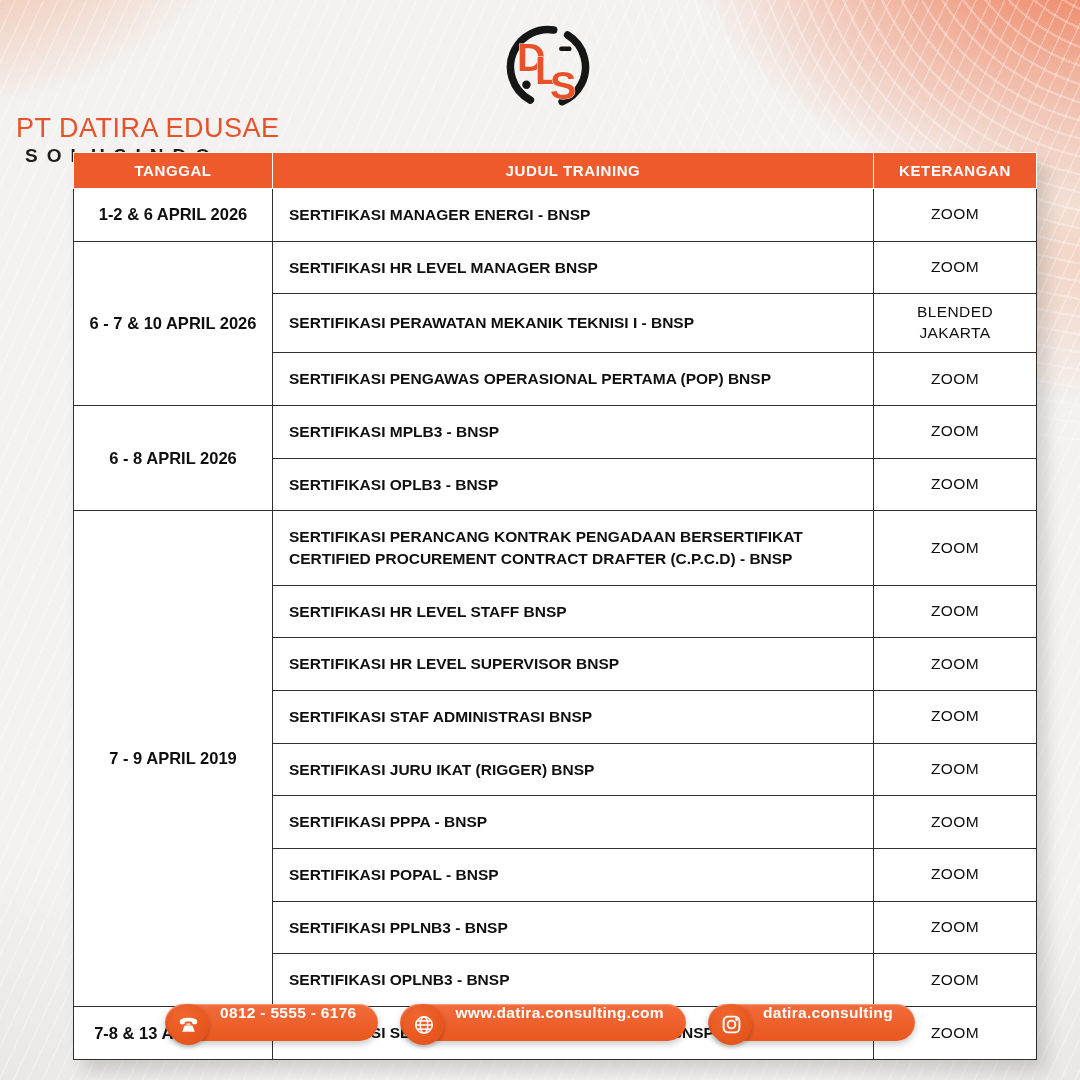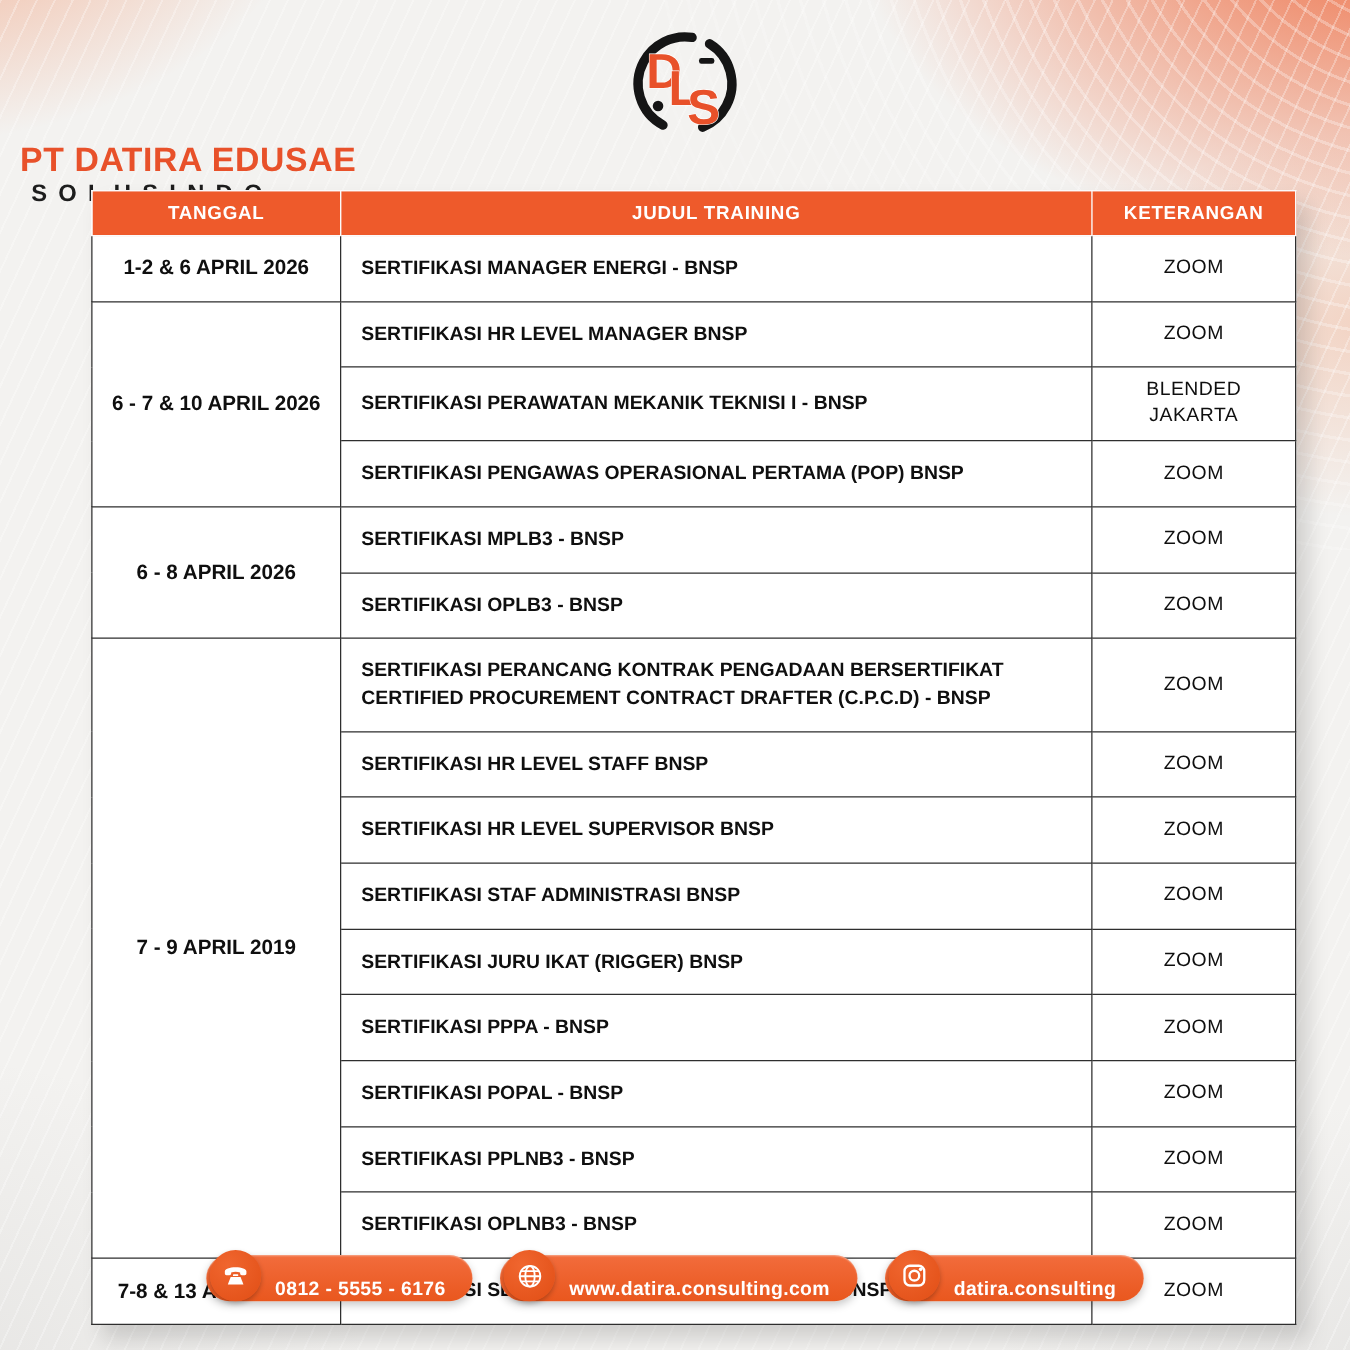--- a/index.html
+++ b/index.html
@@ -16,40 +16,40 @@
   .bg-stripes{position:absolute;inset:0;opacity:.45;background:
     repeating-linear-gradient(115deg, rgba(255,255,255,.65) 0 1.5px, rgba(255,255,255,0) 1.5px 13px);}
   .bg-rings{position:absolute;top:0;right:0;width:560px;height:440px;opacity:.38;background:
     repeating-radial-gradient(circle at 112% -30%, rgba(255,255,255,0) 0 15px, rgba(255,255,255,.75) 15px 17.5px);
     -webkit-mask-image:linear-gradient(225deg,#000 28%,transparent 78%);
     mask-image:linear-gradient(225deg,#000 28%,transparent 78%);}
 
   
   .brand{position:absolute;top:22px;left:16px;right:0;text-align:left;z-index:3;}
   .logo-mark{width:94px;height:90px;margin:0 auto;display:block;}
-  .company-name{color:#e8512a;font-size:27px;font-weight:bold;letter-spacing:.5px;margin-top:1px;}
+  .company-name{color:#e8512a;font-size:27px;font-weight:normal;letter-spacing:.5px;margin-top:1px;}
   .company-subname{color:#1d1d1d;font-size:19px;font-weight:bold;letter-spacing:9px;margin-top:1px;padding-left:9px;}
 
   
   .schedule{position:absolute;left:73px;top:152px;width:964px;z-index:3;
             border-collapse:collapse;background:#fff;
             box-shadow:9px 11px 16px rgba(0,0,0,.15);}
   .schedule th{background:#ee5a2b;color:#fff;font-size:15px;font-weight:bold;letter-spacing:.6px;
                padding:9px 6px;border:1.5px solid #fbfbfb;text-transform:uppercase;}
   .schedule td{border:1.6px solid #2e2e2e;color:#0f0f0f;background:#fff;}
   .col-date{width:186px;}
   .col-mode{width:150px;}
   .date-cell{text-align:center;font-weight:bold;font-size:16.5px;padding:8px 2px;}
   .title-cell{font-weight:bold;font-size:15.5px;text-align:left;padding:15px 16px;line-height:1.4;}
   .mode-cell{text-align:center;font-weight:normal;font-size:15.5px;padding:8px 25px;line-height:1.35;letter-spacing:.4px;}
 
   
   .contacts{position:absolute;left:0;right:0;top:1004px;display:flex;justify-content:center;
             align-items:center;gap:22px;z-index:3;}
-  .pill{display:flex;align-items:flex-end;gap:11px;height:37px;box-sizing:border-box;
+  .pill{display:flex;align-items:flex-start;gap:11px;height:37px;box-sizing:border-box;
         background:linear-gradient(180deg,#f26c3c,#e9571e);
         border-radius:999px;padding:0 22px 0 3px;
         box-shadow:0 3px 7px rgba(0,0,0,.22), inset 0 1px 1px rgba(255,255,255,.35);cursor:pointer;}
   .pill-icon{width:41px;height:41px;border-radius:50%;flex:0 0 auto;
              background:radial-gradient(circle at 35% 30%, #f0662f, #e14e15);
              box-shadow:0 2px 4px rgba(0,0,0,.25);
              display:flex;align-items:center;justify-content:center;}
   .pill-label{color:#fff;font-size:15.5px;font-weight:bold;letter-spacing:.3px;white-space:nowrap;}
 </style>
 </head>

